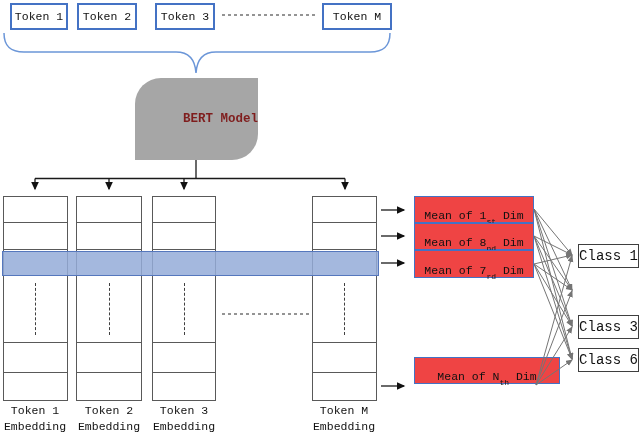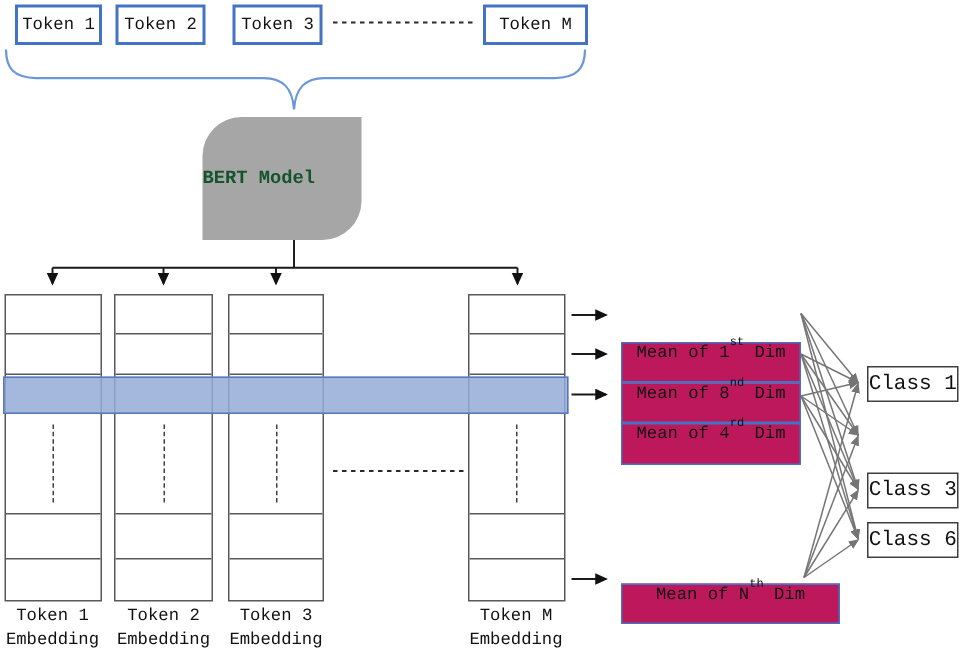--- a/index.html
+++ b/index.html
@@ -25,43 +25,43 @@
   .ln-gray{stroke:var(--line_gray);stroke-width:1;fill:none;}
   .brace{stroke:var(--brace_blue);stroke-width:1.5;fill:none;}
 
   .token-box{
     position:absolute;top:3px;height:27px;background:#fff;
     border:2px solid var(--accent_blue);
     display:flex;align-items:center;justify-content:center;
     font-size:11.5px;
   }
   .bert{
-    position:absolute;left:135px;top:78px;width:106px;height:82px;
+    position:absolute;left:135px;top:78px;width:123px;height:82px;
     background:var(--bert_gray);border-radius:26px 0 26px 0;
-    display:flex;align-items:center;justify-content:flex-start;
-    font-weight:bold;font-size:12.5px;color:#14532d;
+    display:flex;align-items:center;justify-content:flex-end;
+    font-weight:bold;font-size:12.5px;color:#7f1d1d;
   }
   .col{
     position:absolute;top:196px;height:205px;background:#fff;
     border:1px solid var(--column_border);
   }
   .cell{border-bottom:1px solid var(--column_border);}
   .c1{height:26px;} .c2{height:27px;} .c3{height:26px;}
   .c4{height:67px;display:flex;justify-content:center;}
   .c5{height:30px;} .c6{height:27px;border-bottom:none;}
   .vdash{width:0;border-left:1.6px dashed #404040;height:52px;margin-top:7px;}
   .band{
     position:absolute;left:2px;top:251px;width:377px;height:25px;
     background:var(--highlight_fill);border:1.2px solid var(--highlight_border);
   }
   .mean-box{
-    position:absolute;left:414px;width:120px;height:27px;background:#be185d;
+    position:absolute;left:414px;width:120px;height:27px;background:#ef4444;
     border:1.6px solid var(--accent_blue);
-    display:flex;align-items:flex-start;justify-content:center;
-    font-size:11.5px;white-space:pre;margin-top:32px;
+    display:flex;align-items:flex-end;justify-content:center;
+    font-size:11.5px;white-space:pre;
   }
   .mean-box sup{font-size:8px;line-height:0;}
   .class-box{
     position:absolute;left:578px;width:61px;height:24px;background:#fff;
     border:1.6px solid var(--box_border_dark);
     display:flex;align-items:center;justify-content:center;
     font-size:14px;
   }
   .emb-label{
     position:absolute;top:403px;width:84px;text-align:center;
@@ -133,21 +133,21 @@
 
   <div class="band"></div>
 
   <div class="mean-box" style="top:196px">
     <span>Mean of 1</span><sup>st</sup><span> Dim</span>
   </div>
   <div class="mean-box" style="top:223px">
     <span>Mean of 8</span><sup>nd</sup><span> Dim</span>
   </div>
   <div class="mean-box" style="top:250px;height:28px">
-    <span>Mean of 4</span><sup>rd</sup><span> Dim</span>
+    <span>Mean of 7</span><sup>rd</sup><span> Dim</span>
   </div>
   <div class="mean-box" style="top:357px;width:146px">
     <span>Mean of N</span><sup>th</sup><span> Dim</span>
   </div>
 
   <div class="class-box" style="top:244px">
       <span>Class 1</span>
     </div>
   <div class="class-box" style="top:315px">
       <span>Class 3</span>

